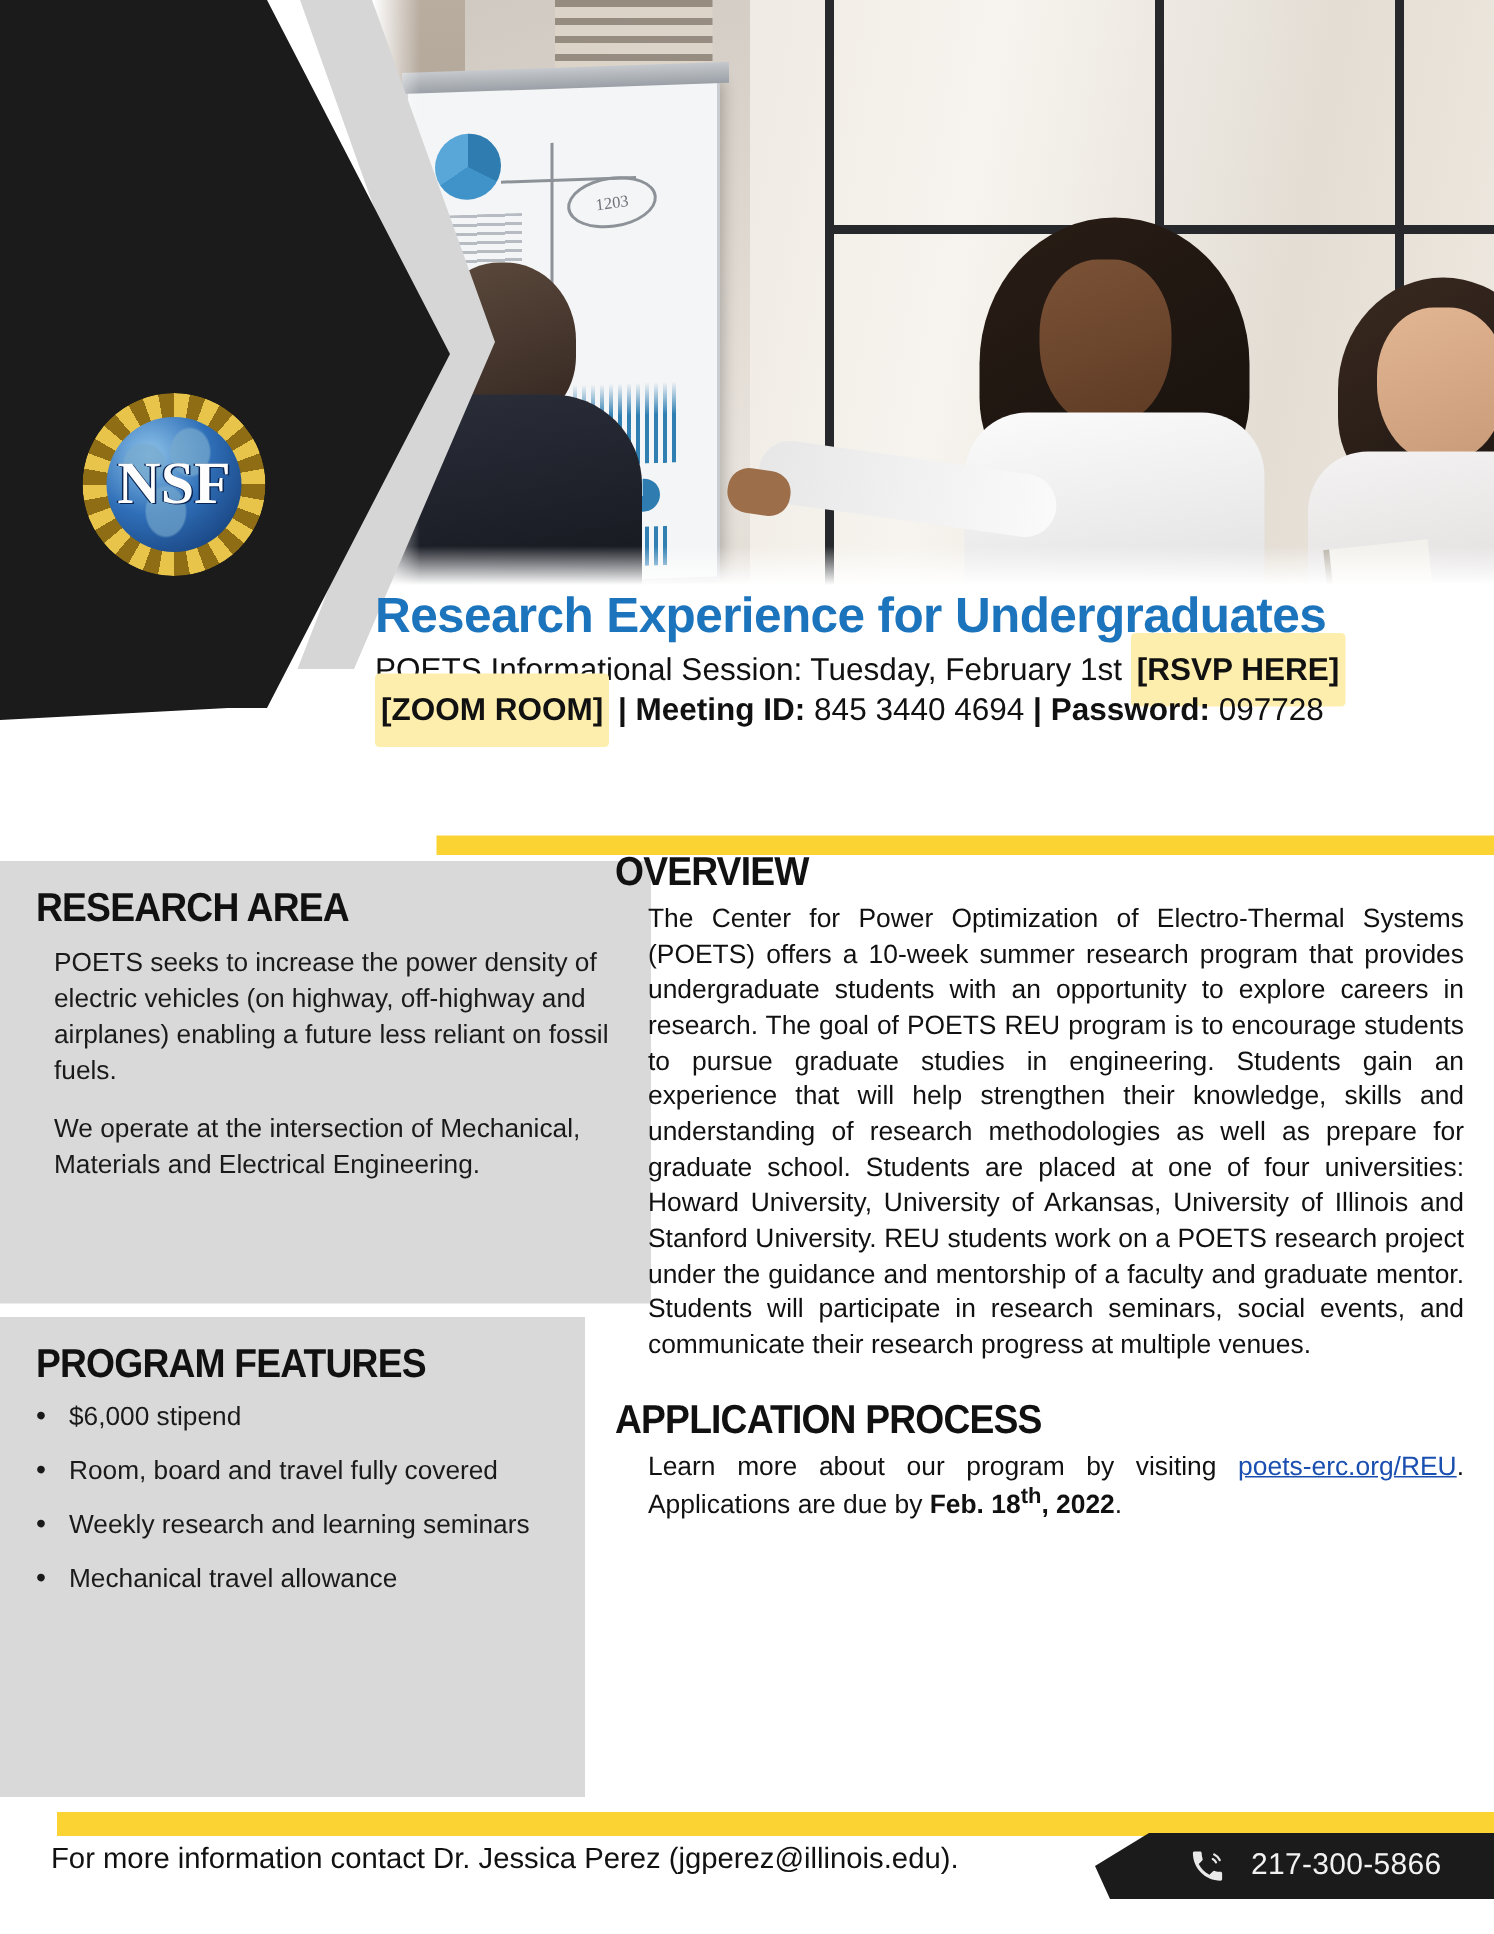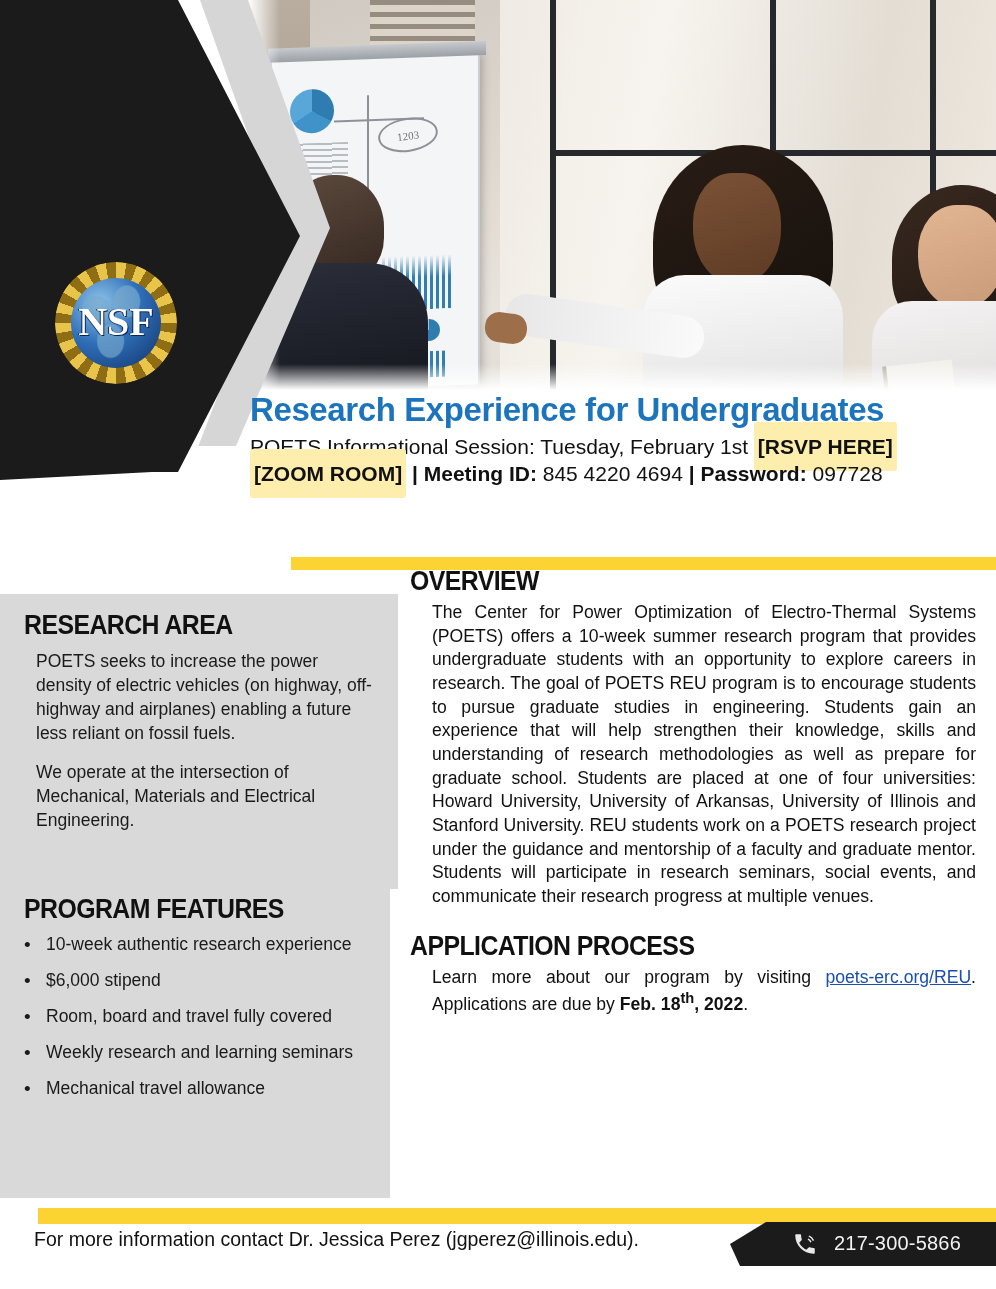--- a/index.html
+++ b/index.html
@@ -141,21 +141,21 @@
   .t-line3 { color:#111; font-size:21px; margin-top:6px; white-space:nowrap; }
   .t-line4 { color:#111; font-size:21px; margin-top:3px; white-space:nowrap; }
   .hl { background:#fdeead; padding:13px 4px; border-radius:3px; font-weight:700; }
   .bld { font-weight:700; }
 
   
   .yellow-rule { position:absolute; left:291px; top:557px; width:705px; height:13px; background:#fbd433; }
 
   
   .panel { position:absolute; left:0; background:#d9d9d9; }
-  .panel-research { top:594px; width:398px; height:295px; }
+  .panel-research { top:574px; width:434px; height:295px; }
   .panel-features { top:878px; width:390px; height:320px; }
   .panel h2 { font-size:27px; font-weight:700; color:#111; letter-spacing:-.6px;
     margin:16px 0 8px 24px; font-family:"Liberation Sans", sans-serif;
     transform: scaleX(.92); transform-origin:left center; }
   .panel p { font-size:17.5px; line-height:1.38; color:#1a1a1a; margin:0 24px 14px 36px; }
   .panel ul { margin:0 18px 0 46px; list-style:none; }
   .panel li { font-size:17.5px; line-height:1.32; color:#1a1a1a; margin-bottom:13px; position:relative; }
   .panel li:before { content:"\2022"; position:absolute; left:-22px; top:-1px; font-size:19px; }
 
   
@@ -242,40 +242,39 @@
   <div class="titleblock">
     <div class="t-main">Research Experience for Undergraduates</div>
     <div class="t-line3">
       <span>POETS Informational Session: Tuesday, February 1st</span>
       <span class="hl">[RSVP HERE]</span>
     </div>
     <div class="t-line4">
       <span class="hl">[ZOOM ROOM]</span>
       <span class="bld">|</span>
       <span class="bld">Meeting ID:</span>
-      <span>845 4220 4694</span>
+      <span>845 3440 4694</span>
       <span class="bld">|</span>
       <span class="bld">Password:</span>
       <span>097728</span>
     </div>
   </div>
 </div>
 
 <div class="yellow-rule"></div>
 
 <div class="panel panel-research">
   <h2>RESEARCH AREA</h2>
   <p>POETS seeks to increase the power density of electric vehicles (on highway, off-highway and airplanes) enabling a future less reliant on fossil fuels.</p>
   <p>We operate at the intersection of Mechanical, Materials and Electrical Engineering.</p>
 </div>
 
 <div class="panel panel-features">
   <h2>PROGRAM FEATURES</h2>
   <ul>
-    <li>10-week authentic research experience</li>
     <li>$6,000 stipend</li>
     <li>Room, board and travel fully covered</li>
     <li>Weekly research and learning seminars</li>
     <li>Mechanical travel allowance</li>
   </ul>
 </div>
 
 <div class="rightcol">
   <div class="rc-h2">OVERVIEW</div>
   <div class="rc-body">The Center for Power Optimization of Electro-Thermal Systems (POETS) offers a 10-week summer research program that provides undergraduate students with an opportunity to explore careers in research. The goal of POETS REU program is to encourage students to pursue graduate studies in engineering. Students gain an experience that will help strengthen their knowledge, skills and understanding of research methodologies as well as prepare for graduate school. Students are placed at one of four universities: Howard University, University of Arkansas, University of Illinois and Stanford University. REU students work on a POETS research project under the guidance and mentorship of a faculty and graduate mentor. Students will participate in research seminars, social events, and communicate their research progress at multiple venues.</div>

